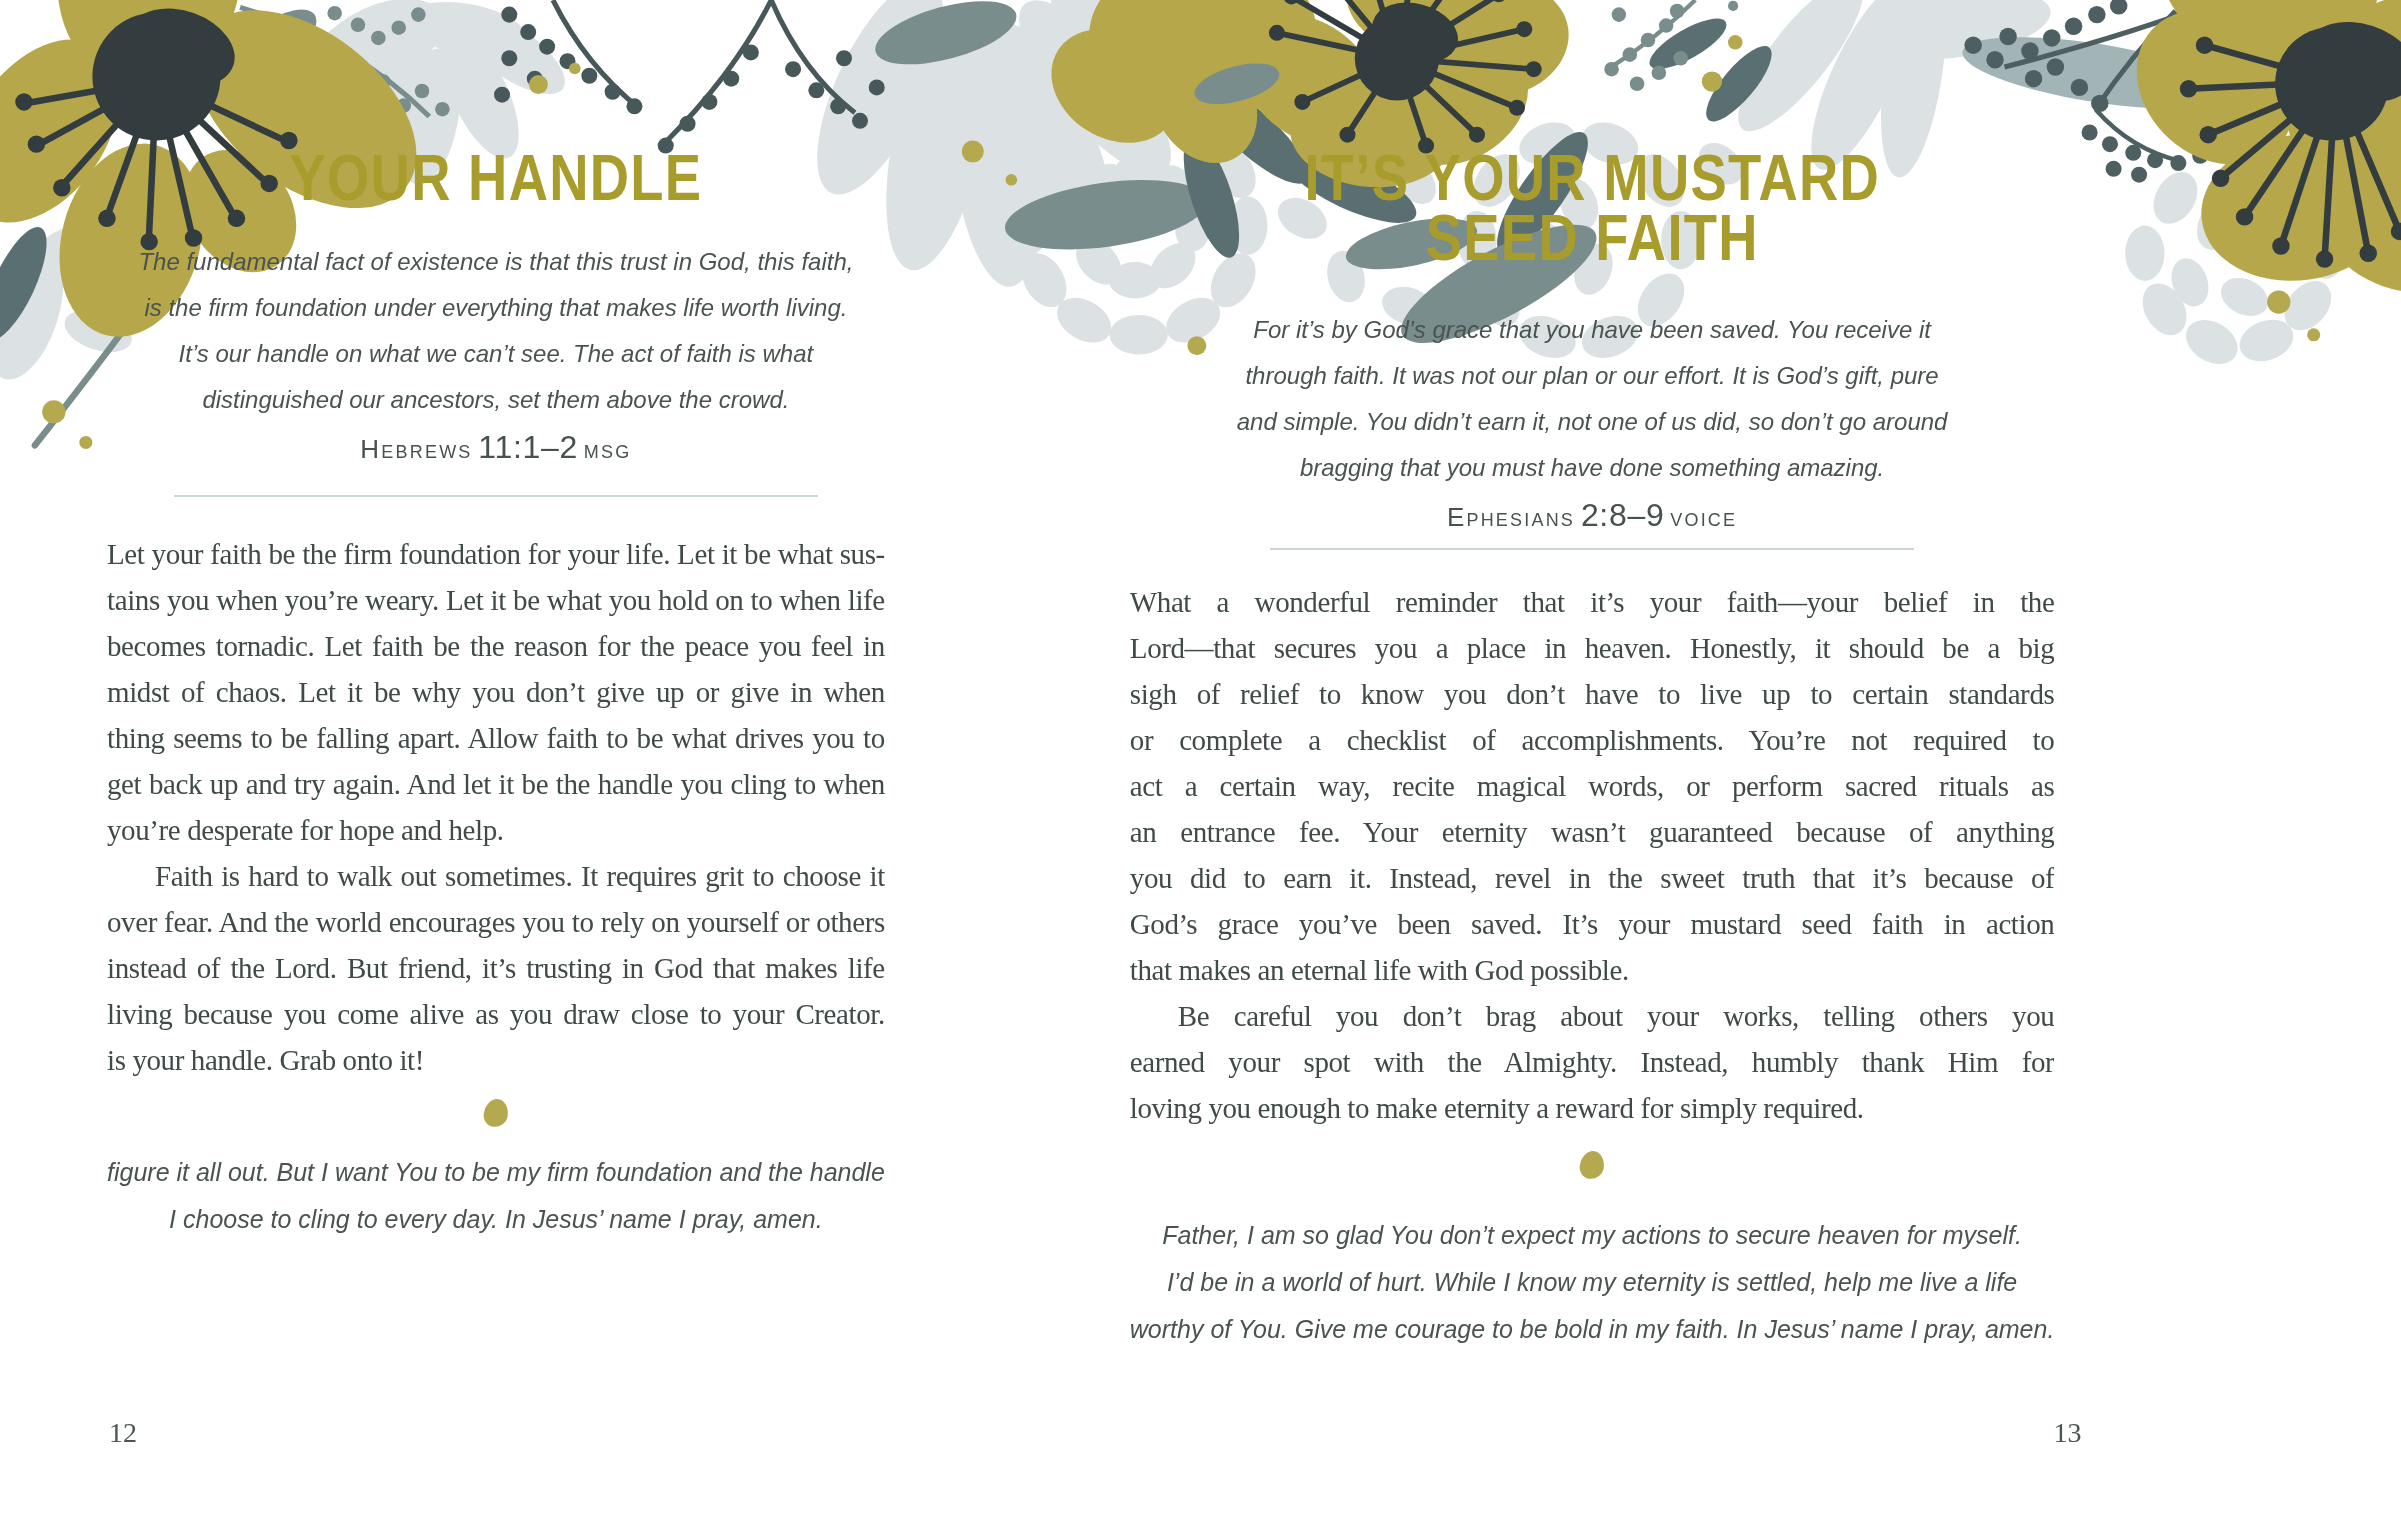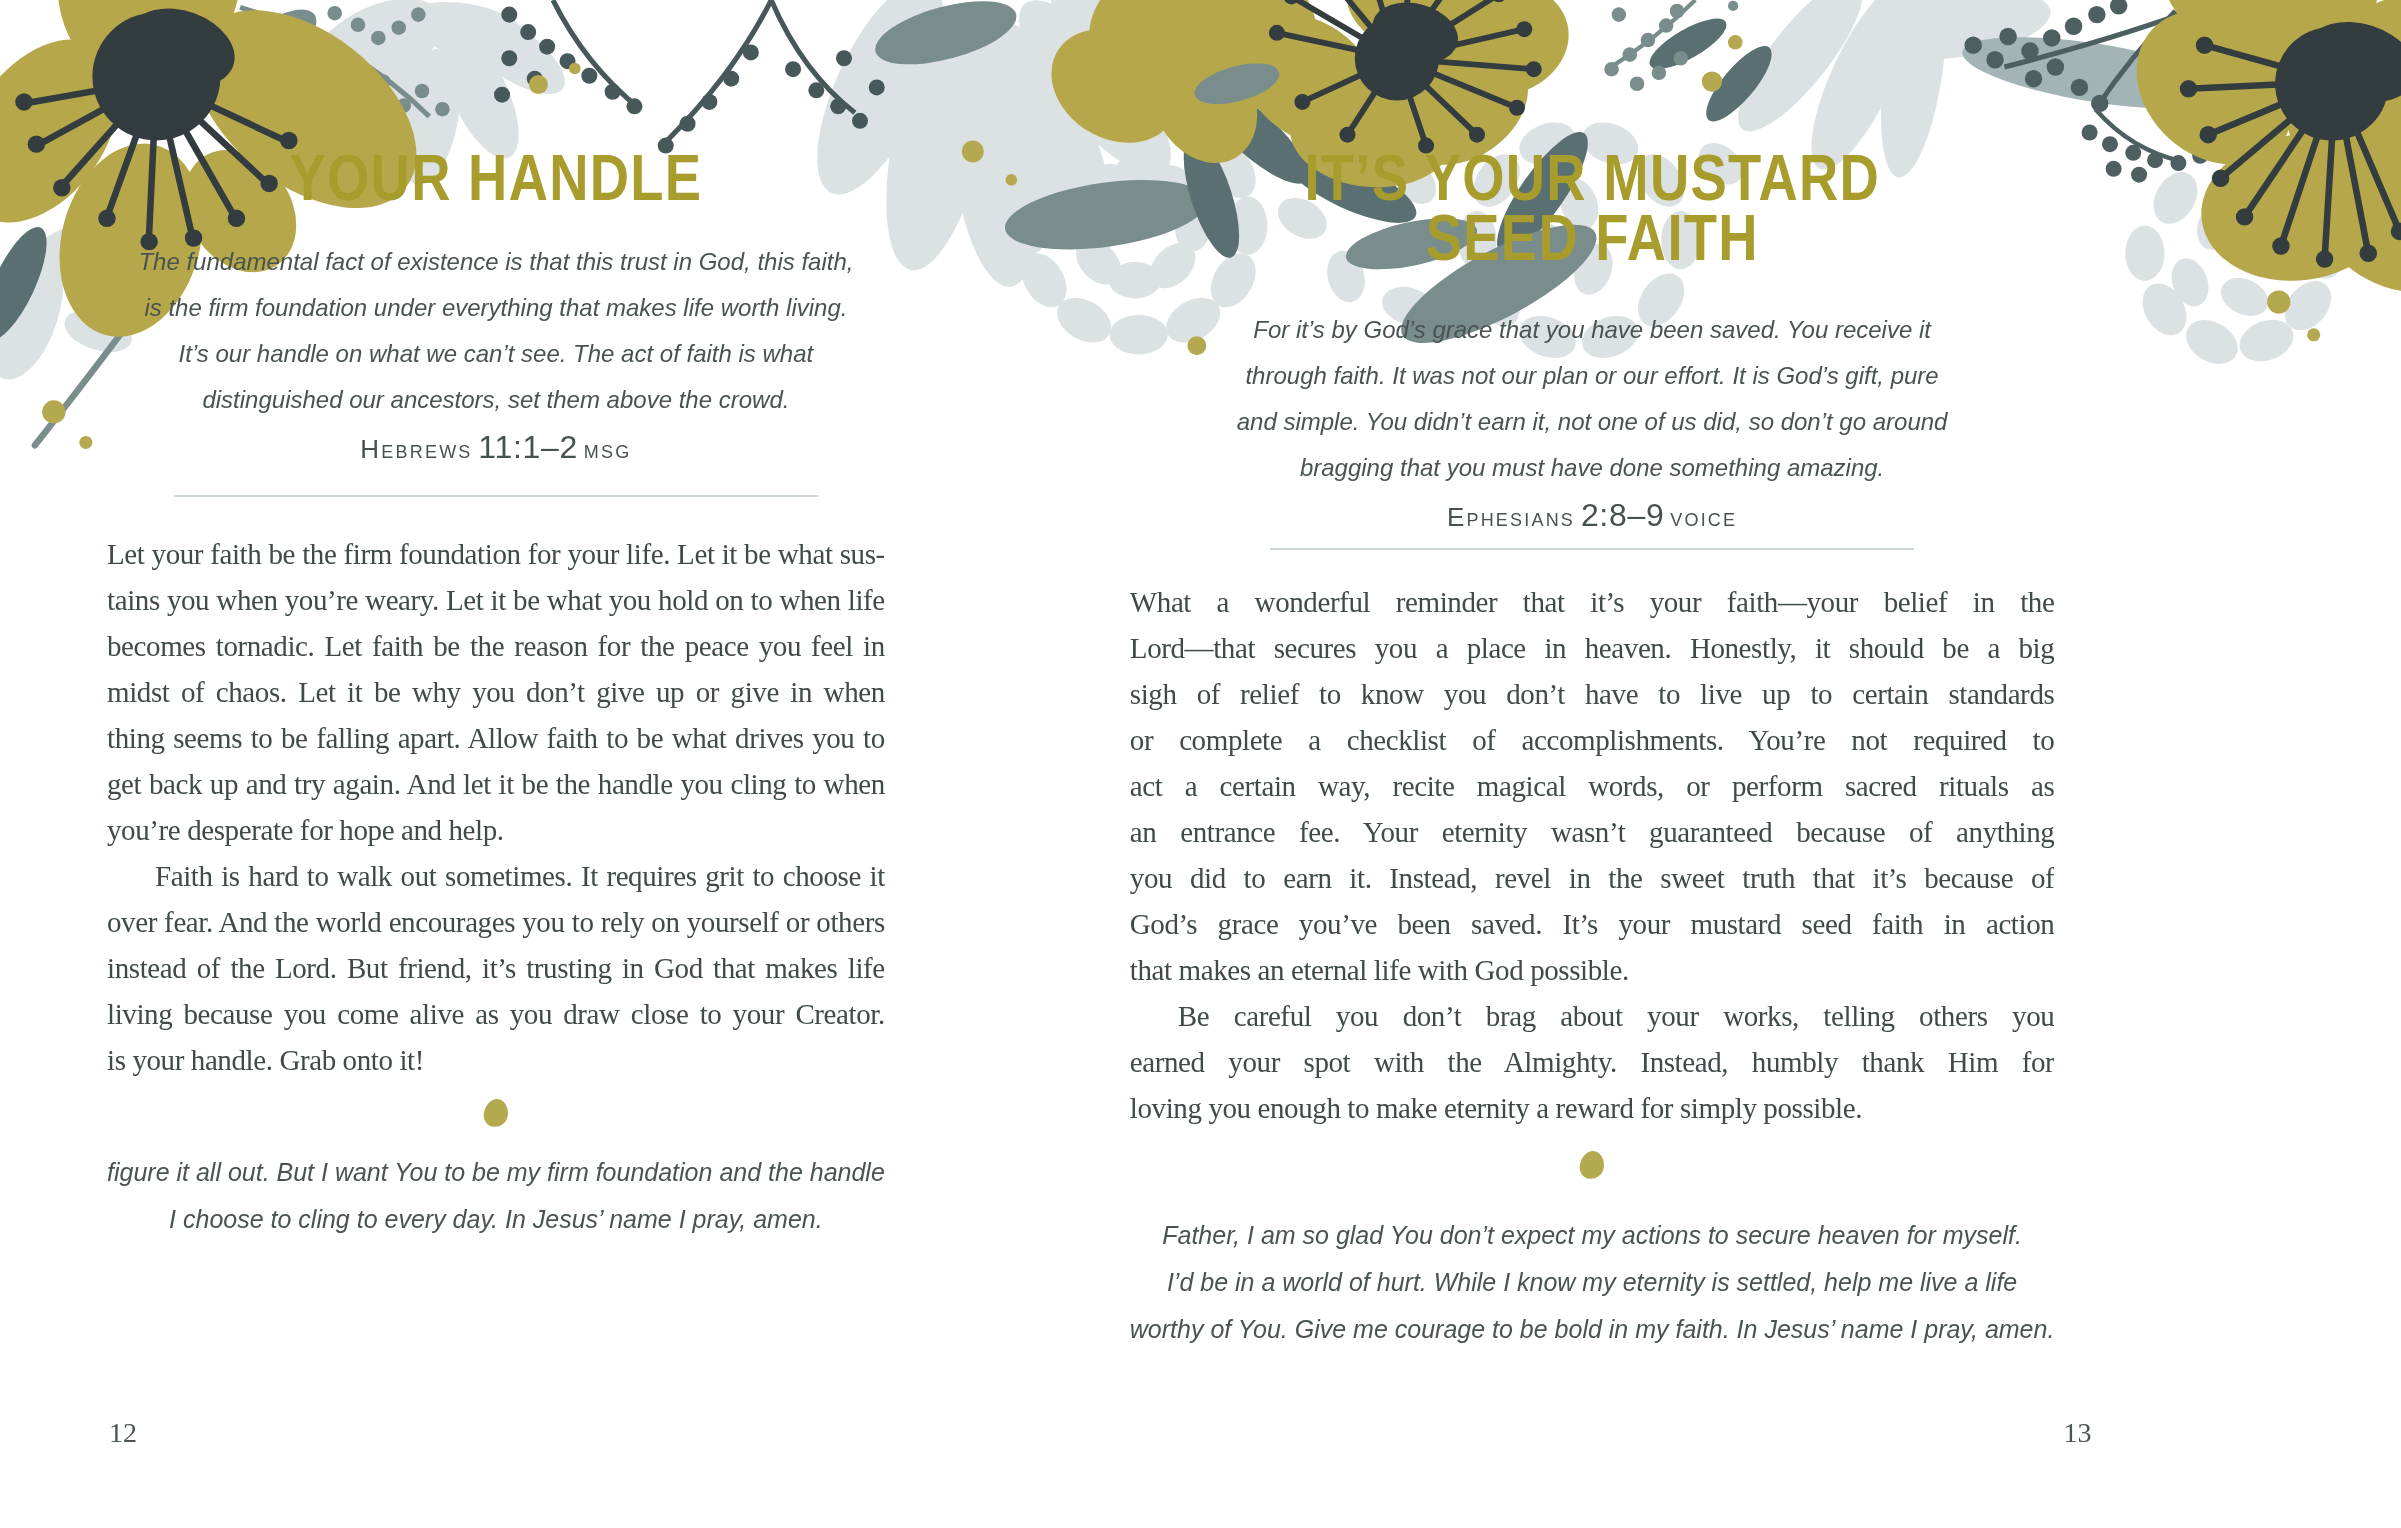--- a/index.html
+++ b/index.html
@@ -44,21 +44,21 @@
         transform:rotate(8deg);}
   .left .seed{margin:16px auto 0;}
   .right .seed{margin:20.4px auto 0;}
   .prayer{text-align:center;font-style:italic;color:var(--text-italic);font-size:25px;}
   .left .prayer{margin-top:22px;}
   .right .prayer{margin-top:33px;}
   .prayer-line{line-height:47px;white-space:nowrap;}
   .pagenum{position:absolute;bottom:79px;font-family:Liberation Serif, serif;
            font-size:28px;color:var(--page-num);text-align:right;}
   .left .pagenum{left:109px;}
-  .right .pagenum{right:72px;}
+  .right .pagenum{right:82px;}
 </style>
 </head>
 <body>
 
 <svg class="floral" width="2401" height="524" viewBox="0 0 3300 720" aria-hidden="true">
 
   <g fill="var(--pale)">
     <ellipse cx="520" cy="60" rx="95" ry="52" transform="rotate(-25 520 60)"></ellipse>
     <ellipse cx="60" cy="170" rx="105" ry="58" transform="rotate(-60 60 170)"></ellipse>
     <ellipse cx="35" cy="430" rx="95" ry="45" transform="rotate(-72 35 430)"></ellipse>
@@ -396,21 +396,21 @@
         <div class="body-line">or complete a checklist of accomplishments. You’re not required to</div>
         <div class="body-line">act a certain way, recite magical words, or perform sacred rituals as</div>
         <div class="body-line">an entrance fee. Your eternity wasn’t guaranteed because of anything</div>
         <div class="body-line">you did to earn it. Instead, revel in the sweet truth that it’s because of</div>
         <div class="body-line">God’s grace you’ve been saved. It’s your mustard seed faith in action</div>
         <div class="body-line">that makes an eternal life with God possible.</div>
       </div>
     <div class="body para indent">
         <div class="body-line">Be careful you don’t brag about your works, telling others you</div>
         <div class="body-line">earned your spot with the Almighty. Instead, humbly thank Him for</div>
-        <div class="body-line">loving you enough to make eternity a reward for simply possible.</div>
+        <div class="body-line">loving you enough to make eternity a reward for simply required.</div>
       </div>
     <div class="seed"></div>
     <div class="prayer">
         <div class="prayer-line">Father, I am so glad You don’t expect my actions to secure heaven for myself.</div>
         <div class="prayer-line">I’d be in a world of hurt. While I know my eternity is settled, help me live a life</div>
         <div class="prayer-line">worthy of You. Give me courage to be bold in my faith. In Jesus’ name I pray, amen.</div>
       </div>
     <div class="pagenum">13</div>
   </section>
 

